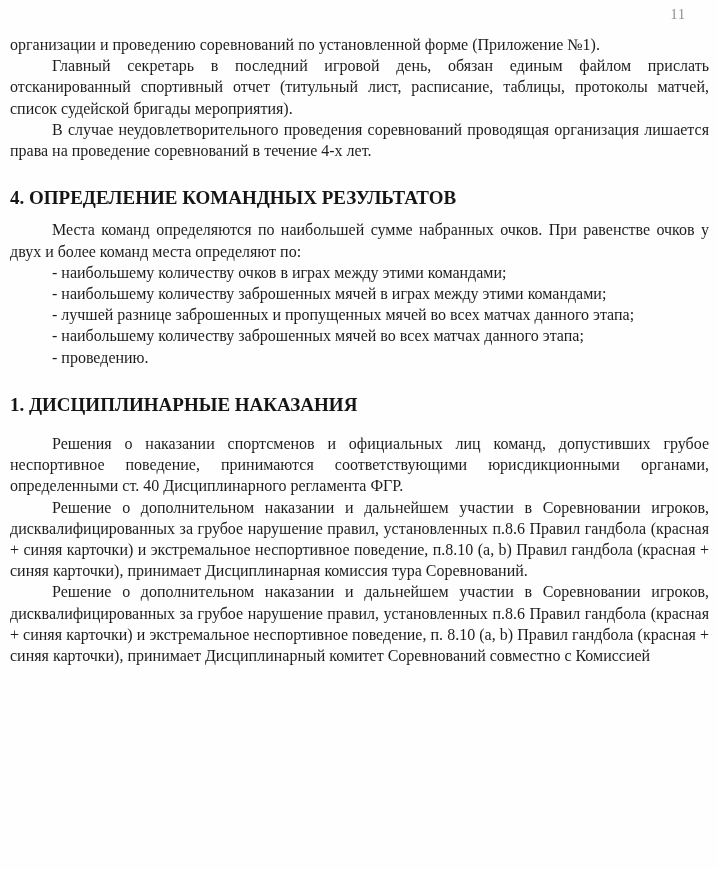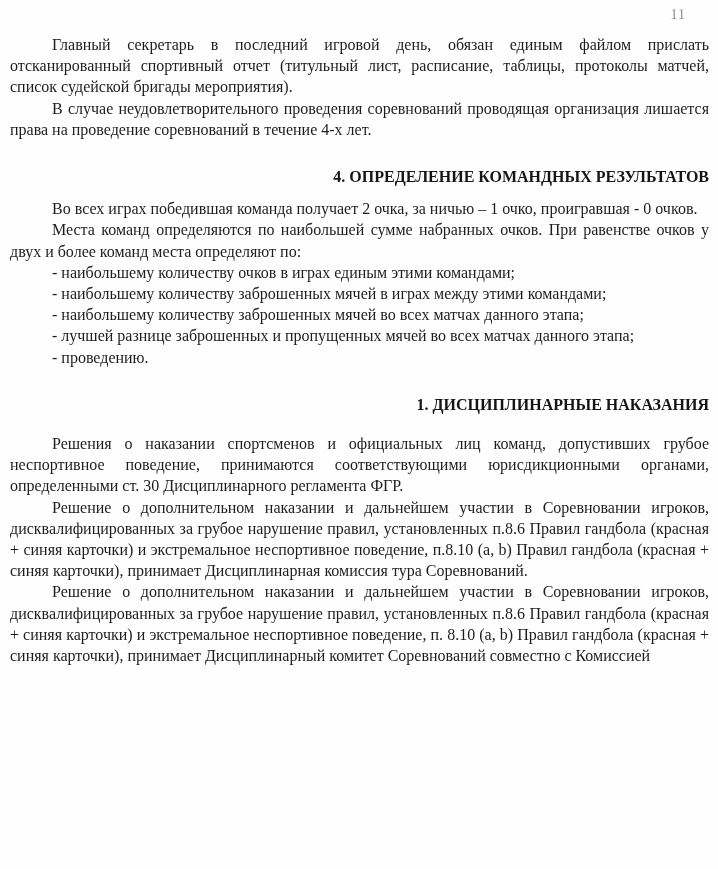--- a/index.html
+++ b/index.html
@@ -33,50 +33,50 @@
   }
   .doc-body p {
     margin: 0;
     text-indent: 42px;
   }
   .doc-body p.no-indent {
     text-indent: 0;
   }
   h2.section-heading {
     margin: 26px 0 11px 0;
-    text-align: right;
+    text-align: left;
     text-indent: 0;
-    font-size: 16px;
+    font-size: 19px;
     font-weight: bold;
     line-height: 21.2px;
     color: #151515;
   }
   h2.section-heading.second {
     margin: 26px 0 18px 0;
   }
 </style>
 </head>
 <body>
 
 <div class="page">
   <div class="page-number">11</div>
 
   <div class="doc-body">
+    <p class="no-indent">организации и проведению соревнований по установленной форме (Приложение №1).</p>
     <p>Главный секретарь в последний игровой день, обязан единым файлом прислать отсканированный спортивный отчет (титульный лист, расписание, таблицы, протоколы матчей, список судейской бригады мероприятия).</p>
     <p>В случае неудовлетворительного проведения соревнований проводящая организация лишается права на проведение соревнований в течение 4-х лет.</p>
 
     <h2 class="section-heading">4. ОПРЕДЕЛЕНИЕ КОМАНДНЫХ РЕЗУЛЬТАТОВ</h2>
 
-    <p>Во всех играх победившая команда получает 2 очка, за ничью – 1 очко, проигравшая - 0 очков.</p>
     <p>Места команд определяются по наибольшей сумме набранных очков. При равенстве очков у двух и более команд места определяют по:</p>
-    <p>- наибольшему количеству очков в играх единым этими командами;</p>
+    <p>- наибольшему количеству очков в играх между этими командами;</p>
     <p>- наибольшему количеству заброшенных мячей в играх между этими командами;</p>
+    <p>- лучшей разнице заброшенных и пропущенных мячей во всех матчах данного этапа;</p>
     <p>- наибольшему количеству заброшенных мячей во всех матчах данного этапа;</p>
-    <p>- лучшей разнице заброшенных и пропущенных мячей во всех матчах данного этапа;</p>
     <p>- проведению.</p>
 
     <h2 class="section-heading second">1. ДИСЦИПЛИНАРНЫЕ НАКАЗАНИЯ</h2>
 
-    <p>Решения о наказании спортсменов и официальных лиц команд, допустивших грубое неспортивное поведение, принимаются соответствующими юрисдикционными органами, определенными ст. 30 Дисциплинарного регламента ФГР.</p>
+    <p>Решения о наказании спортсменов и официальных лиц команд, допустивших грубое неспортивное поведение, принимаются соответствующими юрисдикционными органами, определенными ст. 40 Дисциплинарного регламента ФГР.</p>
     <p>Решение о дополнительном наказании и дальнейшем участии в Соревновании игроков, дисквалифицированных за грубое нарушение правил, установленных п.8.6 Правил гандбола (красная + синяя карточки) и экстремальное неспортивное поведение, п.8.10 (a, b) Правил гандбола (красная + синяя карточки), принимает Дисциплинарная комиссия тура Соревнований.</p>
     <p>Решение о дополнительном наказании и дальнейшем участии в Соревновании игроков, дисквалифицированных за грубое нарушение правил, установленных п.8.6 Правил гандбола (красная + синяя карточки) и экстремальное неспортивное поведение, п. 8.10 (a, b) Правил гандбола (красная + синяя карточки), принимает Дисциплинарный комитет Соревнований совместно с Комиссией</p>
   </div>
 </div>
 
 </body></html>

